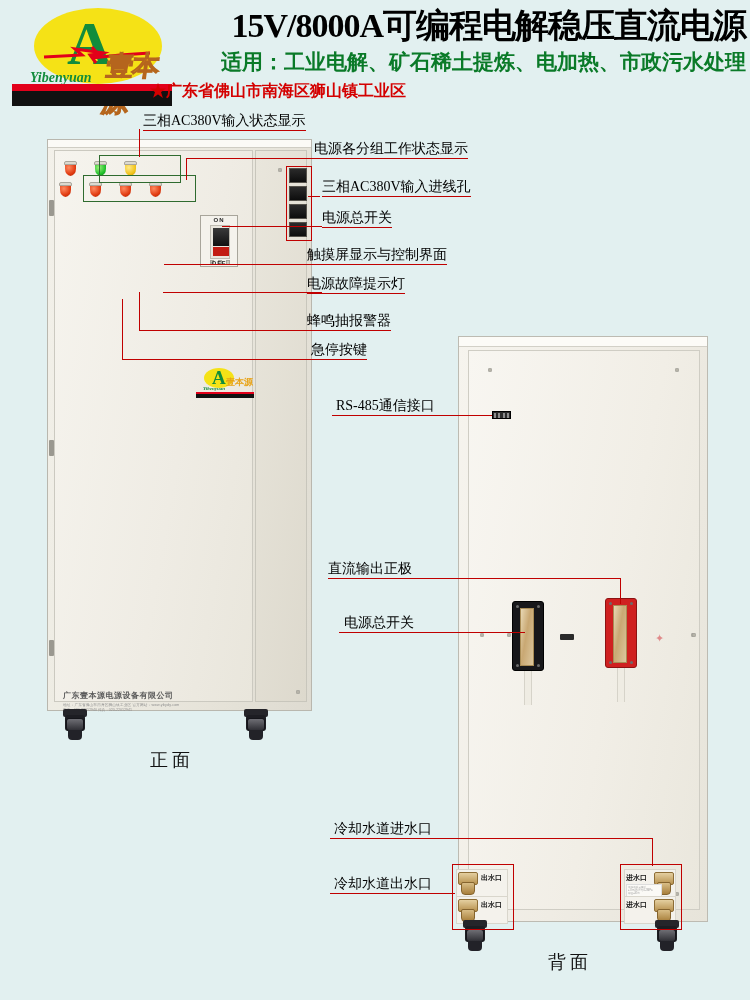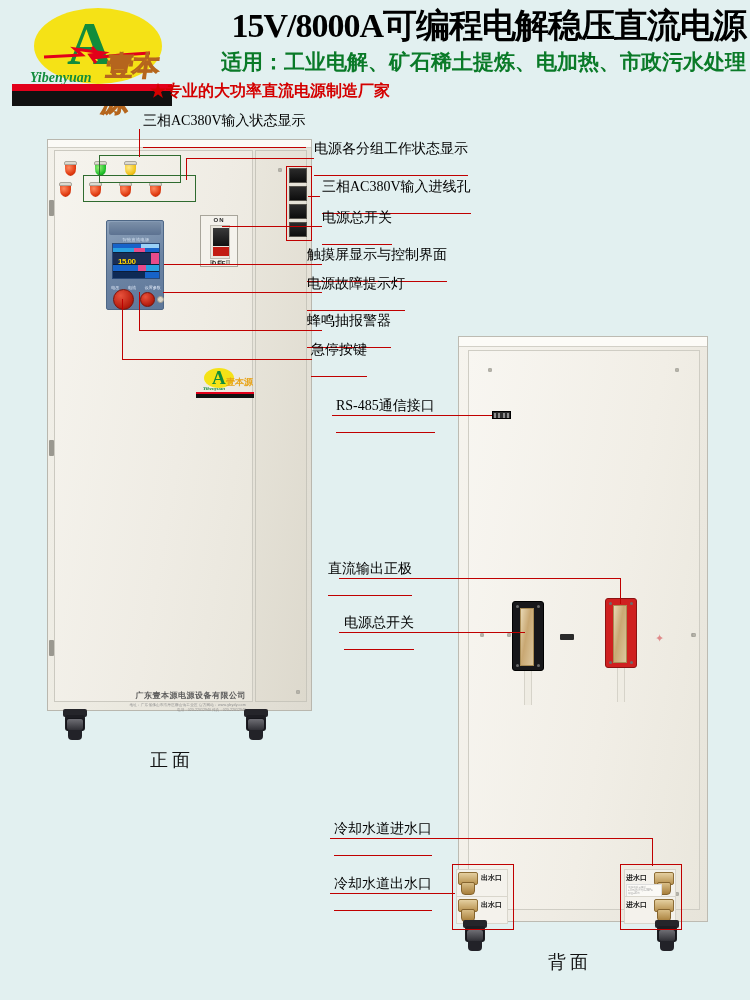--- a/index.html
+++ b/index.html
@@ -28,21 +28,21 @@
     letter-spacing:-1px;text-align:right;line-height:40px;white-space:nowrap;}
   .subtitle{position:absolute;left:150px;top:48px;width:596px;height:28px;
     font-family:"Liberation Serif",serif;font-size:21px;font-weight:bold;color:#0a7a28;
     text-align:right;line-height:28px;white-space:nowrap;}
   .taglines{position:absolute;left:150px;top:78px;width:596px;height:26px;
     font-family:"Liberation Serif",serif;font-size:16px;font-weight:bold;color:#d40000;
     line-height:26px;white-space:nowrap;display:flex;justify-content:space-between;}
 
   
   .lbl{position:absolute;font-family:"Liberation Serif",serif;font-size:14px;color:#000;
-    white-space:nowrap;border-bottom:1.2px solid #c00000;padding-bottom:18px;line-height:17px;}
+    white-space:nowrap;border-bottom:1.2px solid #c00000;padding-bottom:1px;line-height:17px;}
 
   
   .ln{position:absolute;background:#c00000;}
   .ln.h{height:1.2px;}
   .ln.v{width:1.2px;}
 
   
   .gbox{position:absolute;border:1.2px solid #2f6b2f;}
   
   .rbox{position:absolute;border:1.2px solid #c00000;}
@@ -100,21 +100,21 @@
   
   .brand-mini{position:absolute;left:148px;top:228px;width:58px;height:30px;}
   .brand-mini .ov{position:absolute;left:8px;top:0;width:30px;height:20px;border-radius:50%;background:#f5e216;}
   .brand-mini .a{position:absolute;left:16px;top:0px;font-family:"Liberation Serif",serif;font-size:19px;font-weight:bold;color:#128c3c;line-height:19px;}
   .brand-mini .cn{position:absolute;left:30px;top:8px;font-family:"Liberation Serif",serif;font-size:9px;font-weight:bold;color:#e8a317;}
   .brand-mini .py{position:absolute;left:7px;top:18px;font-family:"Liberation Serif",serif;font-size:5px;font-style:italic;font-weight:bold;color:#128c3c;}
   .brand-mini .r{position:absolute;left:0px;top:24px;width:58px;height:2px;background:#e2001a;}
   .brand-mini .k{position:absolute;left:0px;top:26px;width:58px;height:4px;background:#111;}
 
   
-  .nameplate{position:absolute;left:28px;top:550px;width:170px;height:24px;text-align:right;}
+  .nameplate{position:absolute;left:15px;top:550px;width:170px;height:24px;}
   .nameplate .co{font-family:"Liberation Serif",serif;font-size:8px;font-weight:bold;color:#5a5a5a;letter-spacing:.5px;}
   .nameplate .ad{font-size:3.6px;color:#8e8e8e;margin-top:2px;letter-spacing:.2px;}
   .nameplate .tel{font-size:3.6px;color:#8e8e8e;margin-top:1px;}
 
   
   .caster{position:absolute;width:26px;height:32px;}
   .caster .top{position:absolute;left:1px;top:0;width:24px;height:8px;background:#25252a;border-radius:2px;}
   .caster .fork{position:absolute;left:3px;top:6px;width:20px;height:16px;background:#1d1d22;border-radius:3px;}
   .caster .wheel{position:absolute;left:4px;top:9px;width:18px;height:13px;background:linear-gradient(#6e6e74,#303036);border-radius:3px;border:1px solid #15151a;box-sizing:border-box;}
   .caster .foot{position:absolute;left:6px;top:21px;width:14px;height:10px;background:#222228;border-radius:0 0 4px 4px;}
@@ -169,21 +169,21 @@
       </svg>
       <div class="logo-cn">壹本源</div>
       <div class="logo-pinyin">Yibenyuan</div>
       <div class="logo-bar-red"></div>
       <div class="logo-bar-black"></div>
     </div>
 
     <div class="title">15V/8000A可编程电解稳压直流电源</div>
     <div class="subtitle">适用：工业电解、矿石稀土提炼、电加热、市政污水处理</div>
     <div class="taglines">
-      <span>★专业的大功率直流电源制造厂家</span>
+      <span>★广东省佛山市南海区狮山镇工业区</span>
     </div>
   </div>
 
   <div class="cab-front">
     <div class="topedge"></div>
     <div class="door"></div>
     <div class="rightpanel"></div>
     <div class="hinge" style="top:60px"></div>
     <div class="hinge" style="top:300px"></div>
     <div class="hinge" style="top:500px"></div>
@@ -213,41 +213,20 @@
     </div>
     <div class="lamp" style="left:71px;top:42px">
       <div class="bulb red"></div>
         <div class="cap"></div>
     </div>
     <div class="lamp" style="left:101px;top:42px">
       <div class="bulb red"></div>
         <div class="cap"></div>
     </div>
 
-    <div class="tsp">
-      <div class="hood"></div>
-      <div class="hoodtxt">智能直流电源</div>
-      <div class="screen">
-        <div class="sr" style="top:0;height:4px;background:linear-gradient(90deg,#1763c9 0 60%,#9ad1f7 60% 100%)"></div>
-        <div class="sr" style="top:4px;height:4px;background:linear-gradient(90deg,#2aa0e0 0 45%,#e84b8a 45% 70%,#1763c9 70% 100%)"></div>
-        <div class="sr" style="top:9px;height:11px;background:#1a2d55"></div>
-        <div class="val">15.00</div>
-        <div class="sr" style="top:9px;left:38px;width:10px;height:11px;background:#e84b8a"></div>
-        <div class="sr" style="top:21px;height:6px;background:linear-gradient(90deg,#1763c9 0 55%,#e84b8a 55% 72%,#2aa0e0 72% 100%)"></div>
-        <div class="sr" style="top:28px;height:6px;background:linear-gradient(90deg,#0e2a55 0 70%,#1763c9 70% 100%)"></div>
-      </div>
-      <div class="btnrow">
-        <span>电压</span>
-        <span>电流</span>
-        <span>设置参数</span>
-      </div>
-      <div class="knob big"></div>
-      <div class="knob small"></div>
-      <div class="fault-led"></div>
-    </div>
 
     <div class="breaker">
       <div class="on">ON</div>
       <div class="body">
         <div class="lever"></div>
         <div class="redband"></div>
       </div>
       <div class="terms">
           <i></i>
           <i></i>

